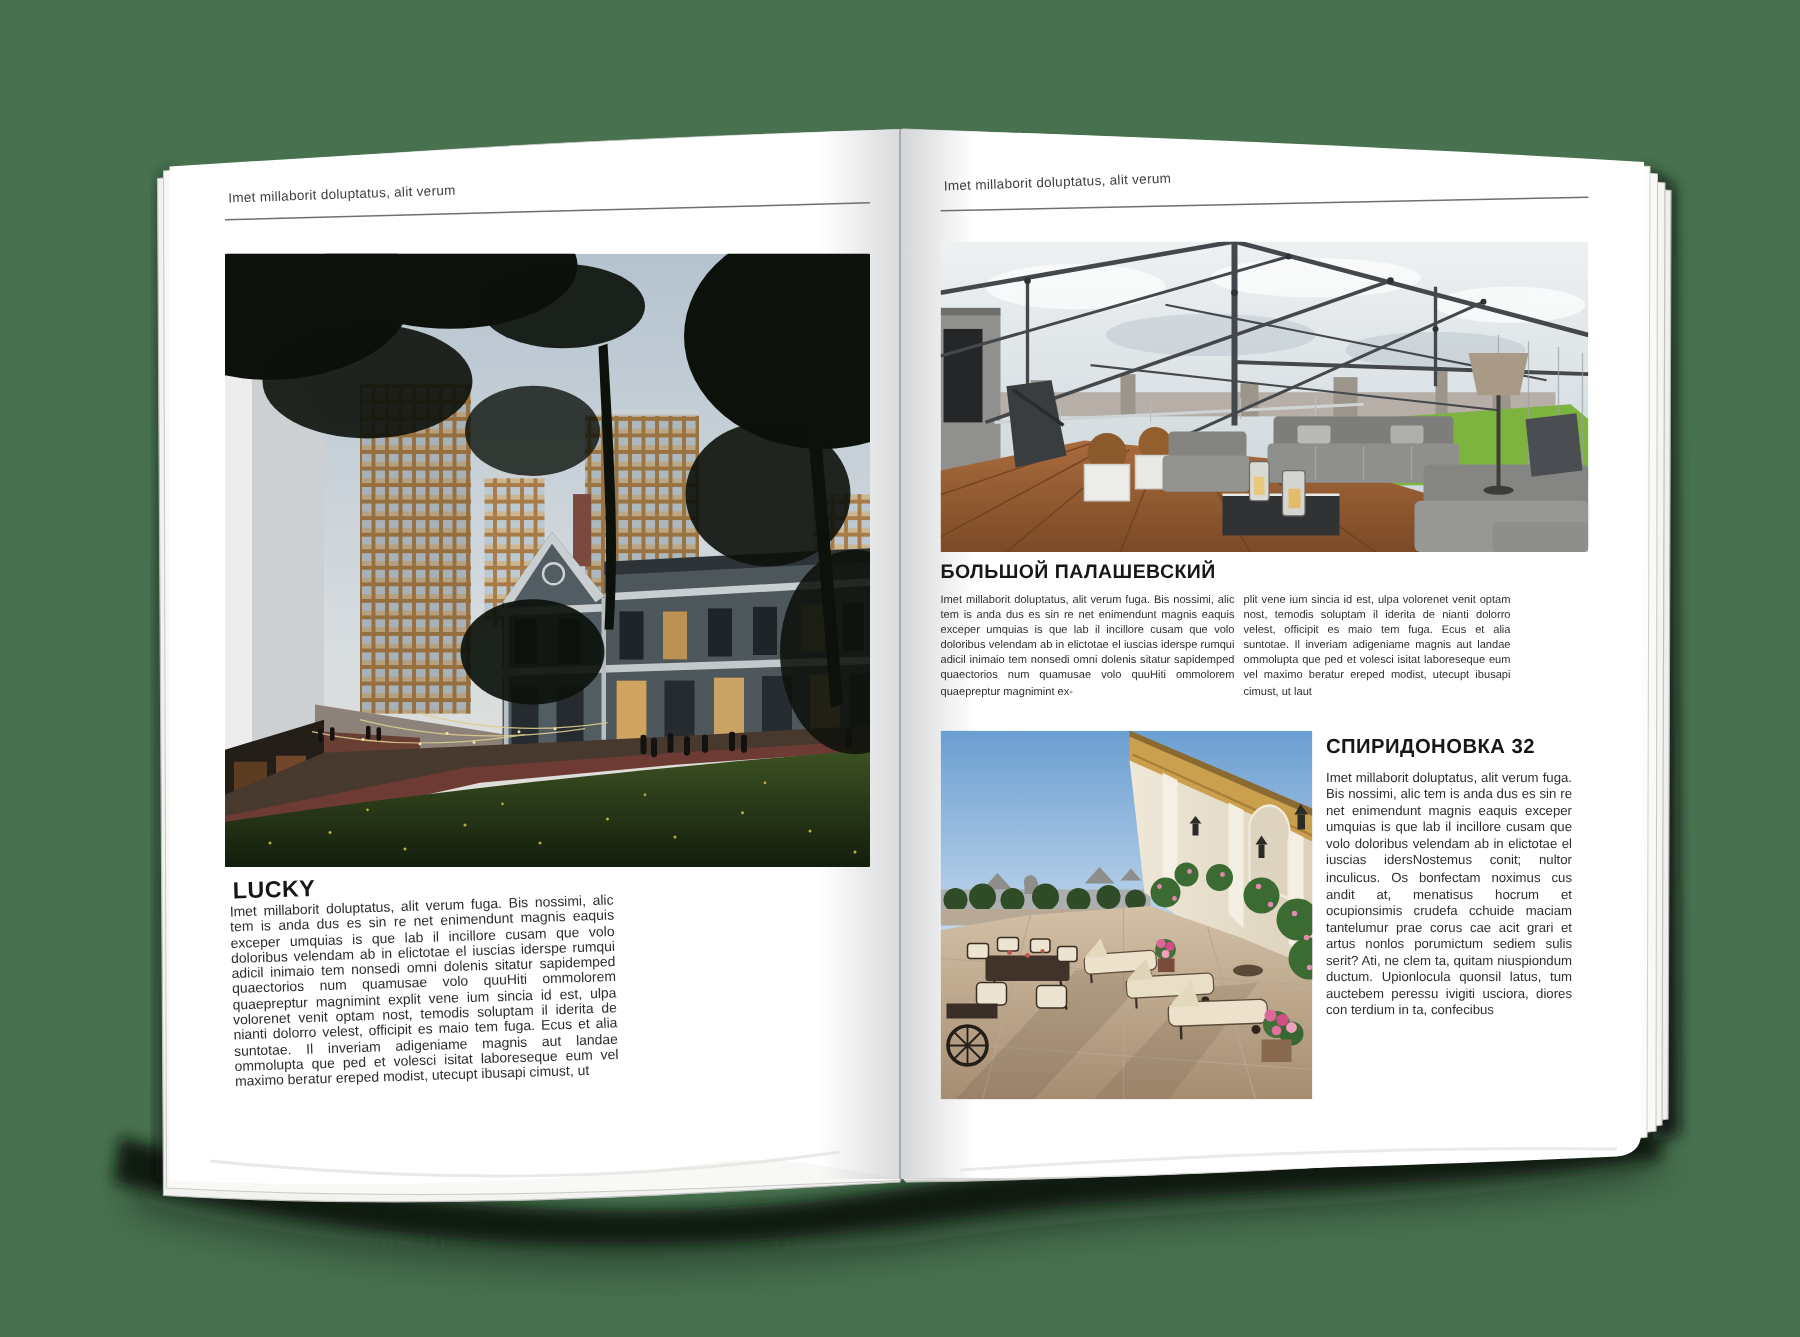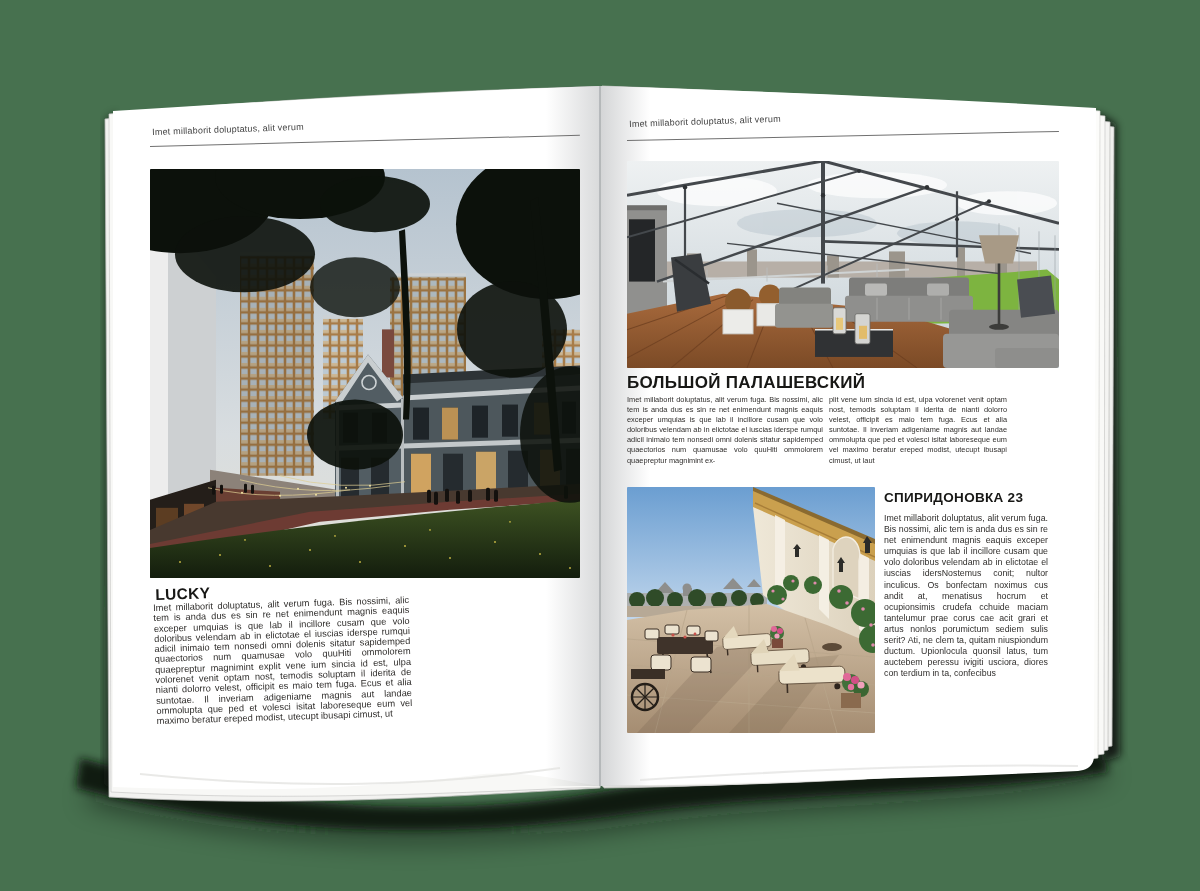--- a/index.html
+++ b/index.html
@@ -7,21 +7,21 @@
          font-family:"Liberation Sans","DejaVu Sans",sans-serif;background:#47714f;}
   .abs{position:absolute;}
   svg.book{position:absolute;left:0;top:0;}
   .running-head{font-size:9px;color:#3f3f3f;letter-spacing:.2px;transform-origin:left top;}
   .head-rule{height:0;border-top:1px solid #707070;transform-origin:left top;}
   .photo{overflow:hidden;border-radius:1px;}
   .photo svg{display:block;}
   .sec-title{font-weight:bold;color:#171715;letter-spacing:.3px;transform-origin:left top;line-height:1;}
   .body-text{color:#302e2c;text-align:justify;transform-origin:left top;}
   .t-lucky{font-size:15.5px;}
-  .t-bp{font-size:17px;}
+  .t-bp{font-size:13px;}
   .t-sp{font-size:13.5px;}
   .b-left{font-size:9.3px;line-height:10.3px;width:256px;}
   .b-col{font-size:7.4px;line-height:10.1px;}
   .b-sp{font-size:8.8px;line-height:11.1px;width:164px;}
   .rot-2{transform:rotate(-2deg);}
   .rot-18{transform:rotate(-1.8deg);}
   .rot-15{transform:rotate(-1.5deg);}
   .rot-12{transform:rotate(-1.2deg);}
 </style>
 </head>
@@ -513,17 +513,17 @@
             <circle cx="234" cy="202" r="8" fill="#3a6632"></circle>
           <circle cx="220" cy="190" r="4" fill="#e06898"></circle>
             <circle cx="228" cy="193" r="4" fill="#d14f86"></circle>
           <circle cx="234" cy="198" r="3.6" fill="#f0a0bc"></circle>
             <circle cx="224" cy="200" r="3.2" fill="#e4709e"></circle>
           <rect x="214" y="206" width="20" height="15" fill="#8a6a4e"></rect>
         </g>
       </svg>
     </div>
 
-    <div class="abs sec-title t-sp" style="left:284px;top:491px;">СПИРИДОНОВКА 23</div>
+    <div class="abs sec-title t-sp" style="left:284px;top:491px;">СПИРИДОНОВКА 32</div>
     <p class="abs body-text b-sp" style="left:284px;top:513px;margin:0;">Imet millaborit doluptatus, alit verum fuga. Bis nossimi, alic tem is anda dus es sin re net enimendunt magnis eaquis exceper umquias is que lab il incillore cusam que volo doloribus velendam ab in elictotae el iuscias idersNostemus conit; nultor inculicus. Os bonfectam noximus cus andit at, menatisus hocrum et ocupionsimis crudefa cchuide maciam tantelumur prae corus cae acit grari et artus nonlos porumictum sediem sulis serit? Ati, ne clem ta, quitam niuspiondum ductum. Upionlocula quonsil latus, tum auctebem peressu ivigiti usciora, diores con terdium in ta, confecibus</p>
   </div>
 
 </div>
 
 </body></html>

